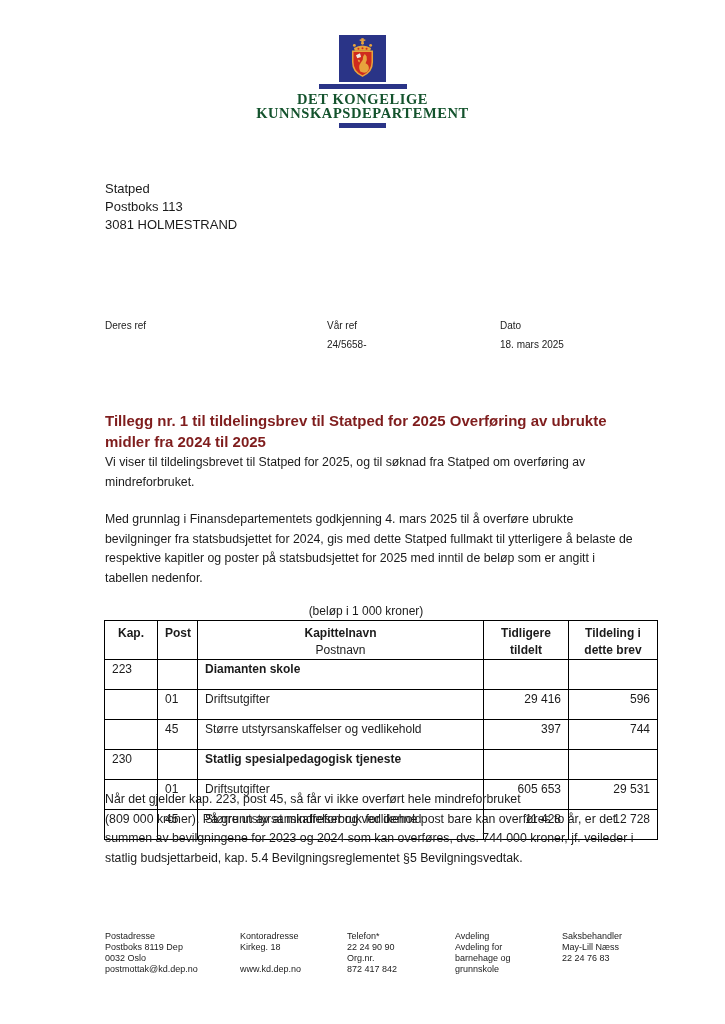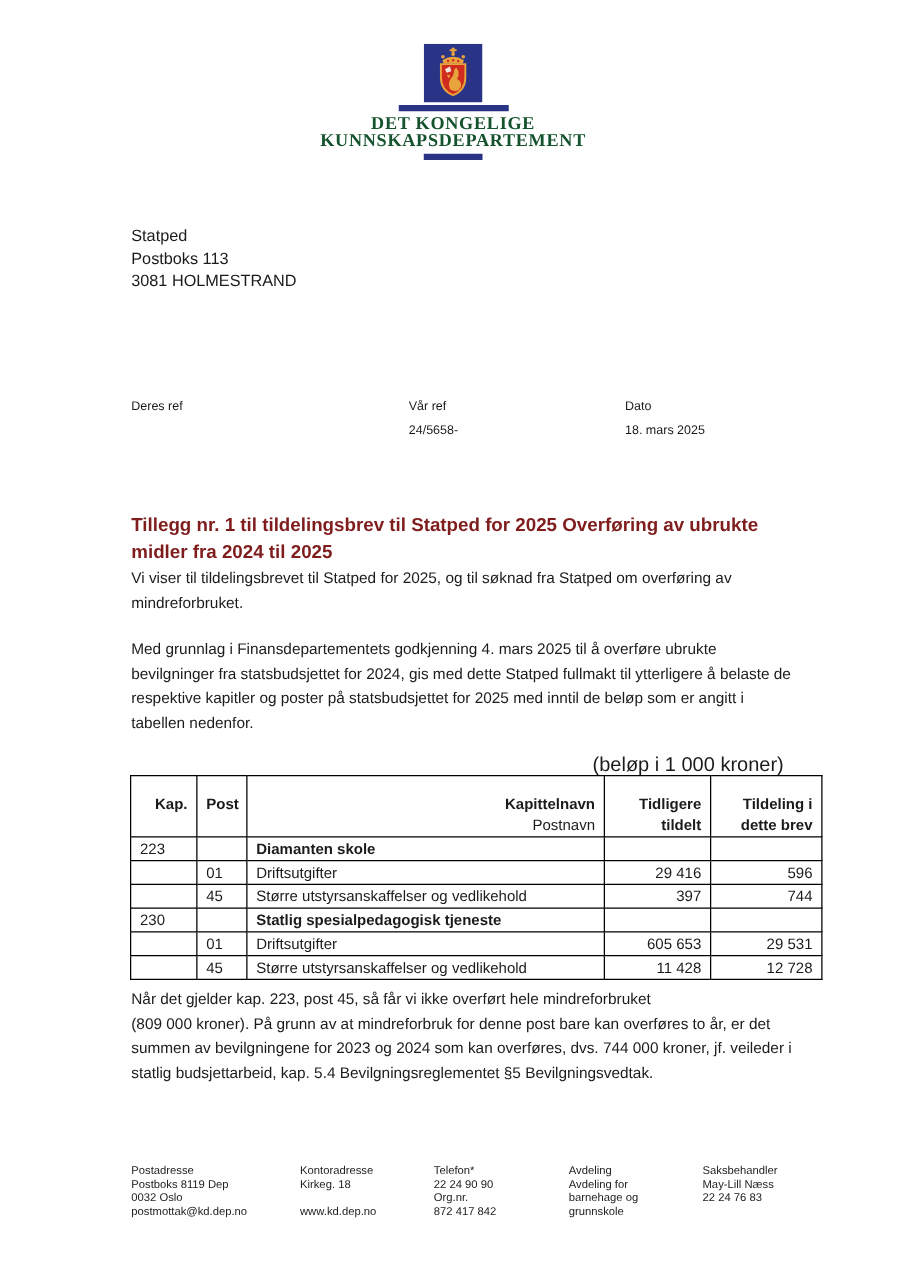--- a/index.html
+++ b/index.html
@@ -60,42 +60,42 @@
   .para{
     position:absolute;left:105px;width:535px;
     font-size:12.3px;line-height:19.5px;
   }
   .para-1{top:453px;}
   .para-2{top:510px;}
   .para-3{top:790px;}
   
   .tbl-caption{
     position:absolute;left:105px;top:604px;width:522px;
-    text-align:right;font-size:16px;
+    text-align:center;font-size:12px;
   }
   table.alloc{
     position:absolute;left:104px;top:620px;
     border-collapse:collapse;
     font-size:12px;
     table-layout:fixed;
     width:553px;
   }
   table.alloc th, table.alloc td{
     border:1px solid #000;
     padding:0 7px;
     vertical-align:top;
     overflow:hidden;
     white-space:nowrap;
   }
   table.alloc th{
-    text-align:right;font-weight:bold;
-    height:38px;padding-top:14px;line-height:17px;
+    text-align:center;font-weight:bold;
+    height:38px;padding-top:4px;line-height:17px;
   }
   .th-sub{font-weight:normal;}
-  table.alloc td{height:19px;line-height:18px;}
+  table.alloc td{height:30px;line-height:18px;}
   td.num{text-align:right;}
   tr.section td.navn{font-weight:bold;}
   
   .footer{position:absolute;left:0;top:931px;width:100%;height:46px;font-size:9px;line-height:11px;color:#222;}
   .footer-col{position:absolute;top:0;}
   .fc-0{left:105px;}
   .fc-1{left:240px;}
   .fc-2{left:347px;}
   .fc-3{left:455px;}
   .fc-4{left:562px;}

